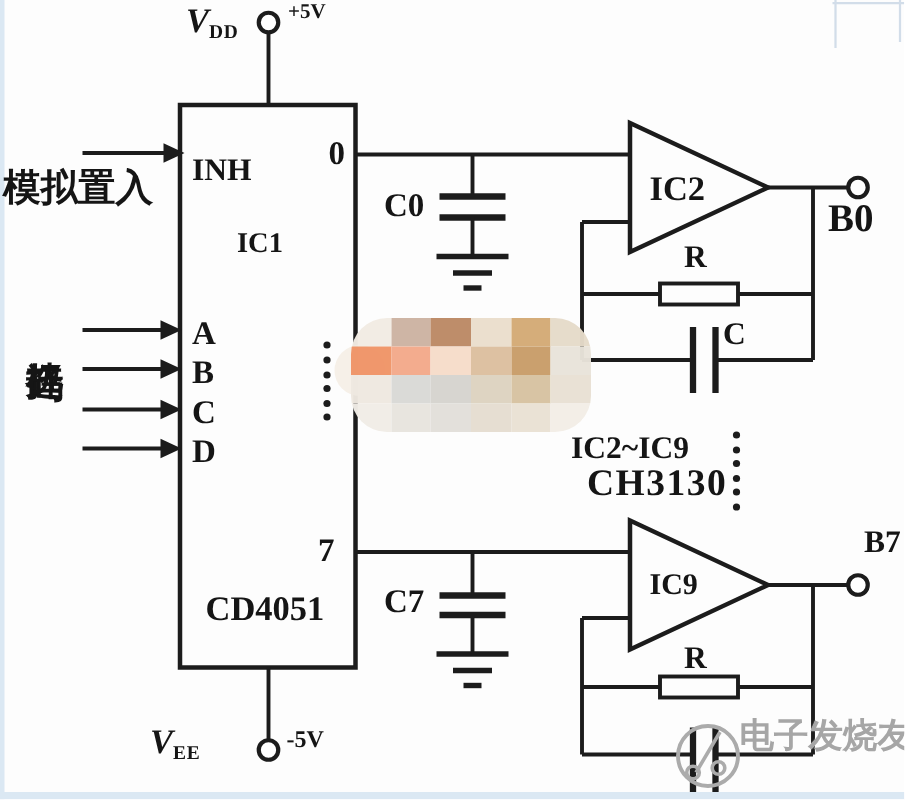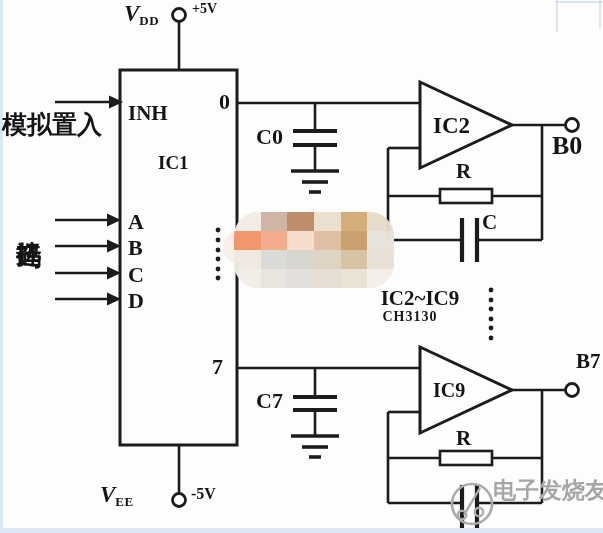--- a/index.html
+++ b/index.html
@@ -198,45 +198,46 @@
       <div style="background: rgb(230, 222, 209);"></div>
       <div style="background: rgb(234, 226, 212);"></div>
       <div style="background: rgb(243, 238, 231);"></div>
     </div>
 
   <div class="lbl" style="left:124px;top:2px"><span class="vname">V</span><span class="sub">DD</span></div>
   <div class="lbl" style="left:192px;top:2px;font-size:14px">+5V</div>
   <div class="lbl" style="left:100px;top:483px"><span class="vname">V</span><span class="sub">EE</span></div>
   <div class="lbl" style="left:191px;top:486px;font-size:16px">-5V</div>
 
-  <div class="lbl" style="left:2px;top:112px;font-size:25px;font-family:Liberation Serif, serif">模拟置入</div>
+  <div class="lbl" style="left:2px;top:112px;font-size:25px;font-family:Liberation Sans, sans-serif">模拟置入</div>
   <div class="lbl vertical" style="left:16px;top:220px;font-size:25px;font-family:'Liberation Sans',sans-serif">选择码</div>
 
   <div class="lbl" style="left:128px;top:102px;font-size:21px">INH</div>
   <div class="lbl" style="left:219px;top:90px;font-size:22px">0</div>
   <div class="lbl" style="left:158px;top:153px;font-size:19px">IC1</div>
   <div class="lbl" style="left:128px;top:210px;font-size:22px">A</div>
   <div class="lbl" style="left:128px;top:236px;font-size:22px">B</div>
   <div class="lbl" style="left:128px;top:263px;font-size:22px">C</div>
   <div class="lbl" style="left:128px;top:289px;font-size:22px">D</div>
   <div class="lbl" style="left:212px;top:355px;font-size:22px">7</div>
+  <div class="lbl" style="left:137px;top:394px;font-size:23px">CD4051</div>
 
   <div class="lbl" style="left:256px;top:125px;font-size:22px">C0</div>
   <div class="lbl" style="left:256px;top:389px;font-size:22px">C7</div>
 
   <div class="lbl" style="left:433px;top:114px;font-size:23px">IC2</div>
   <div class="lbl" style="left:456px;top:160px;font-size:21px">R</div>
   <div class="lbl" style="left:482px;top:211px;font-size:21px">C</div>
   <div class="lbl" style="left:552px;top:132px;font-size:26px">B0</div>
   <div class="lbl" style="left:433px;top:380px;font-size:20px">IC9</div>
   <div class="lbl" style="left:456px;top:427px;font-size:21px">R</div>
   <div class="lbl" style="left:576px;top:350px;font-size:21px">B7</div>
 
   <div class="lbl center" style="left:350px;top:287px;width:140px;font-size:21px">IC2~IC9</div>
-  <div class="lbl center" style="left:340px;top:310px;width:140px;font-size:14px;letter-spacing:1px">CH3130</div>
+  <div class="lbl center" style="left:368px;top:310px;width:140px;font-size:25px;letter-spacing:1px">CH3130</div>
 
   <svg class="wm-logo" width="52" height="54" viewBox="0 0 52 54">
     <circle cx="26" cy="27" r="20" fill="none" stroke="#ababab" stroke-width="2.6"></circle>
     <line x1="34" y1="11" x2="18" y2="38" stroke="#ababab" stroke-width="2.4"></line>
     <circle cx="16" cy="38" r="4.2" fill="none" stroke="#ababab" stroke-width="2.4"></circle>
     <circle cx="33" cy="35" r="4.2" fill="none" stroke="#ababab" stroke-width="2.4"></circle>
   </svg>
   <div class="lbl wm-brand" style="left:493px;top:479px">电子发烧友</div>
 
 </div>

